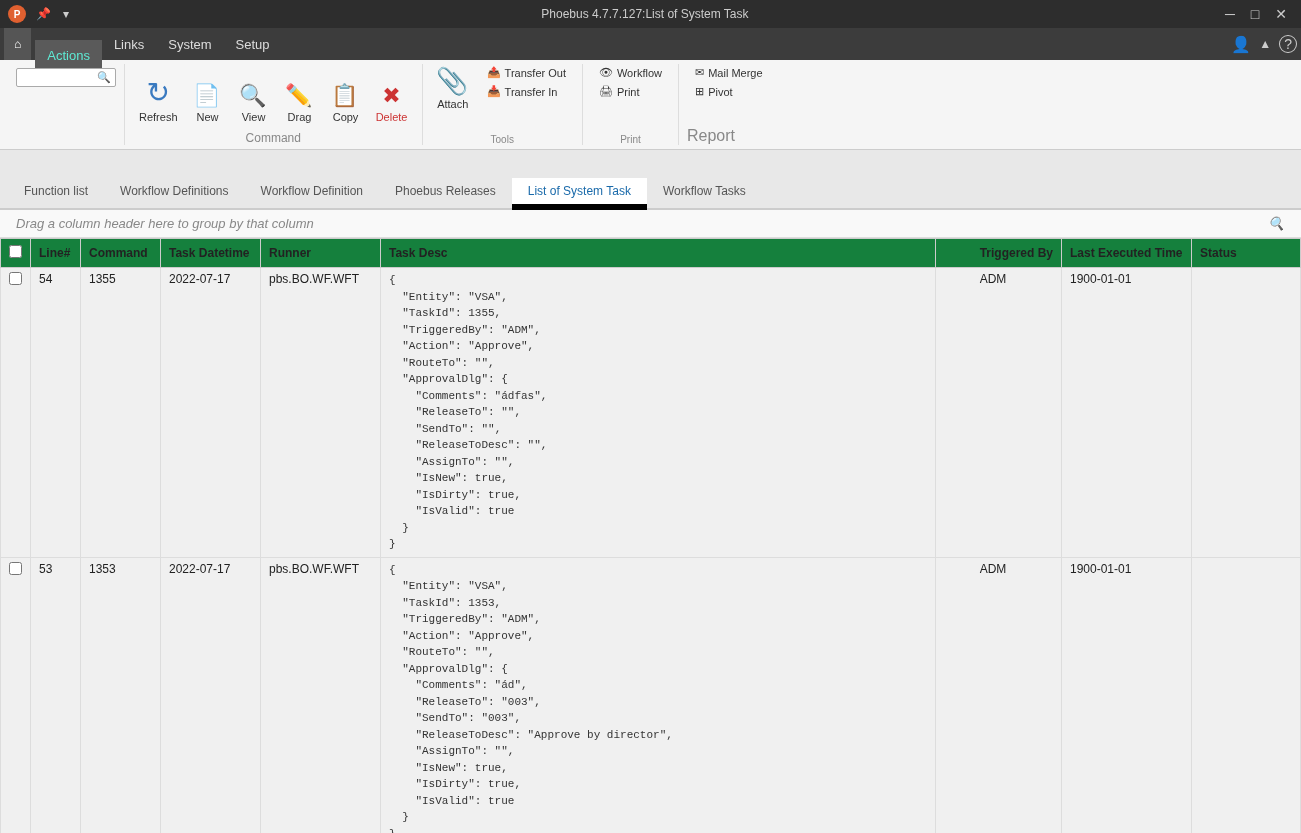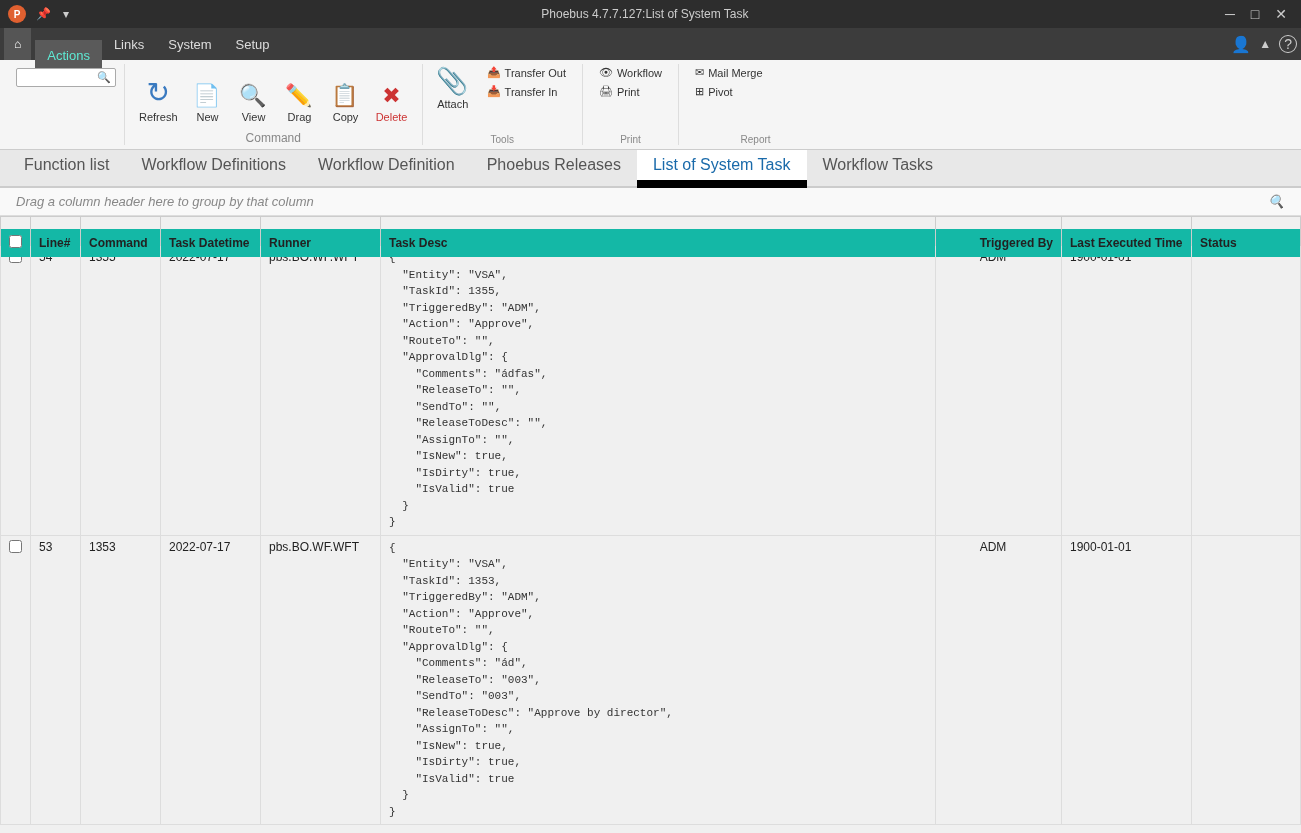--- a/index.html
+++ b/index.html
@@ -106,29 +106,30 @@
     
     .tabs-bar {
       background: #e8e8e8;
       display: flex;
       border-bottom: 2px solid #ccc;
       padding: 0 8px;
     }
     .tab {
       padding: 6px 16px;
       cursor: pointer;
-      font-size: 16px;
+      font-size: 12px;
       color: #555;
       border-bottom: 2px solid transparent;
       margin-bottom: -2px;
       white-space: nowrap;
+      margin-top: 28px;
     }
     .tab.active {
       color: #1a6aaa;
-      border-bottom: 8px solid #000000;
+      border-bottom: 6px solid #000000;
       background: white;
       font-weight: 500;
     }
 
     
     .group-header {
       background: #f9f9f9;
       border-bottom: 1px solid #ddd;
       padding: 6px 16px;
       display: flex;
@@ -136,28 +137,28 @@
       justify-content: space-between;
       color: #888;
       font-size: 13px;
       font-style: italic;
     }
 
     
     .table-container { overflow: auto; height: calc(100vh - 220px); }
     table { width: 100%; border-collapse: collapse; font-size: 12px; }
     thead th {
-      background: #14b8a6;
+      background: #15803d;
       border: 1px solid #ccc;
       padding: 6px 8px;
       text-align: left;
       font-weight: 600;
       white-space: nowrap;
       position: sticky;
-      top: 12px;
+      top: 0;
       z-index: 1;
     }
     tbody td {
       border: 1px solid #ddd;
       padding: 4px 8px;
       vertical-align: top;
     }
     .checkbox-col { width: 30px; text-align: center; }
     .line-col { width: 50px; }
     .source-col { width: 80px; }
@@ -276,21 +277,21 @@
     <div class="ribbon-col" style="flex:1;">
       <button class="ribbon-btn-sm">
         <span>✉</span>
         <span>Mail Merge</span>
       </button>
       <button class="ribbon-btn-sm">
         <span>⊞</span>
         <span>Pivot</span>
       </button>
     </div>
-    <div style="font-size:10px;color:#888;text-align:right;padding-top:4px;">Report</div>
+    <div style="font-size:16px;color:#888;text-align:left;padding-top:4px;">Report</div>
   </div>
 </div>
 
 <div class="tabs-bar">
   <div class="tab">Function list</div>
   <div class="tab">Workflow Definitions</div>
   <div class="tab">Workflow Definition</div>
   <div class="tab">Phoebus Releases</div>
   <div class="tab active">List of System Task</div>
   <div class="tab">Workflow Tasks</div>

